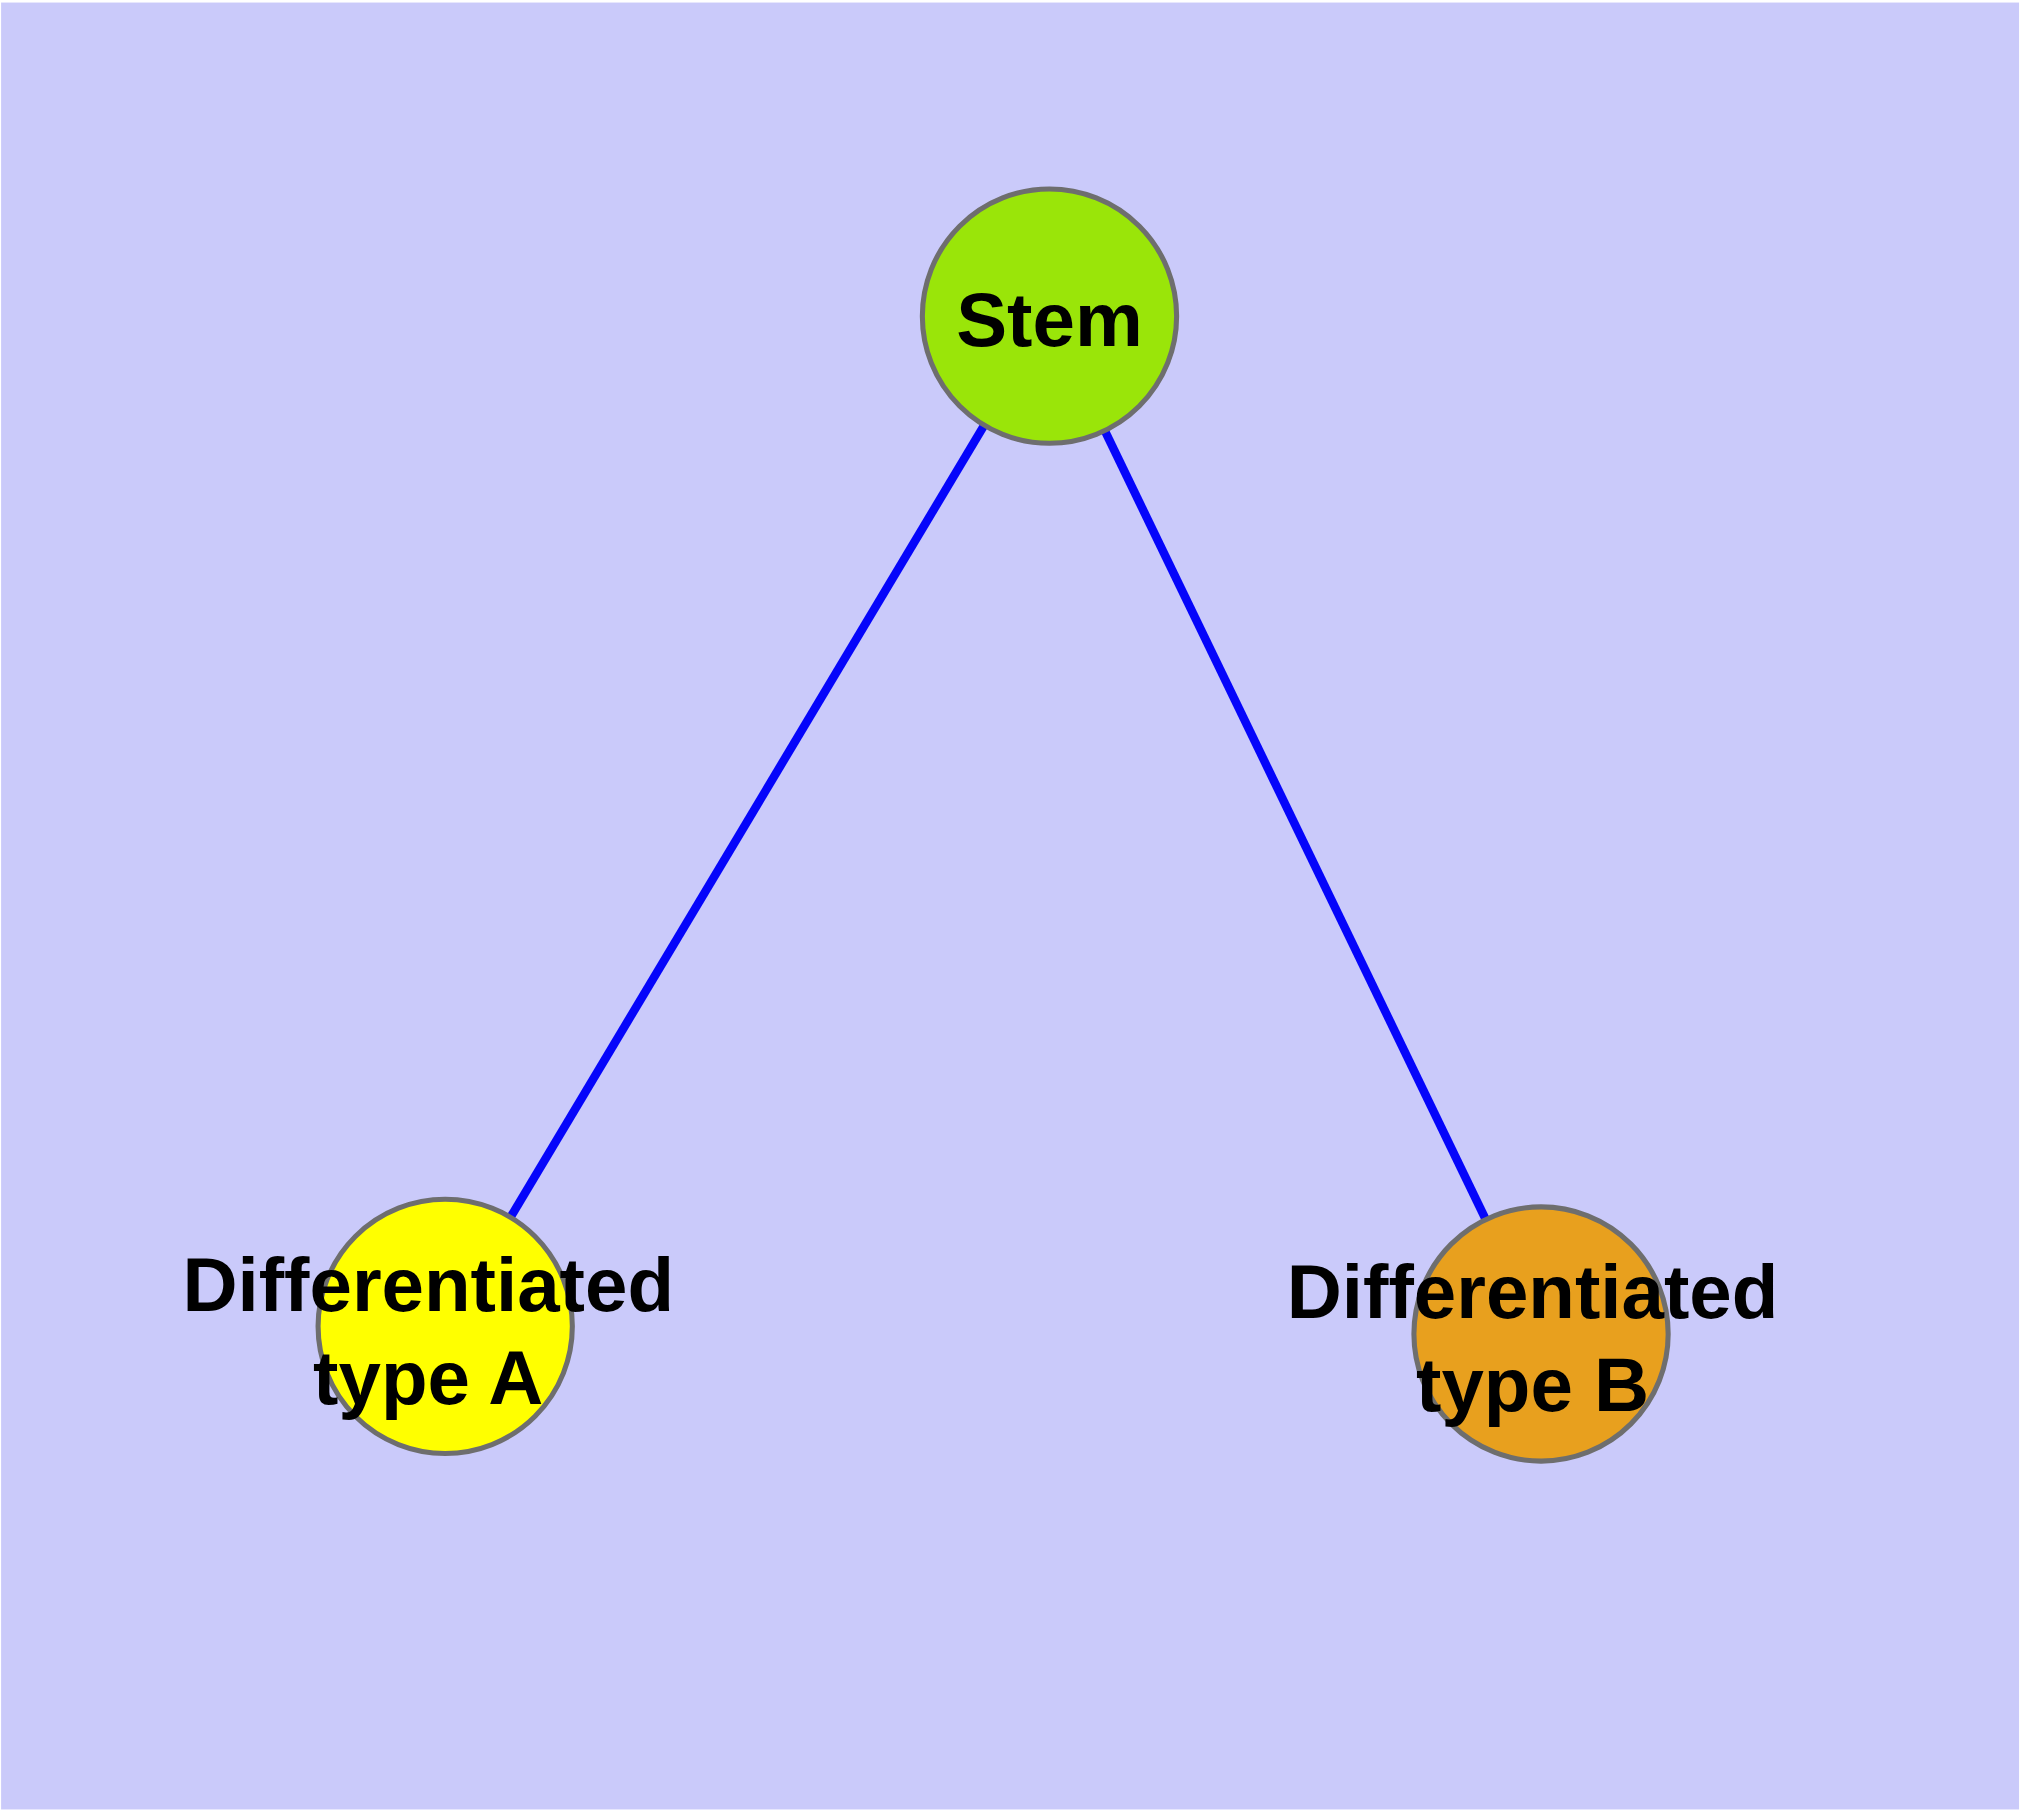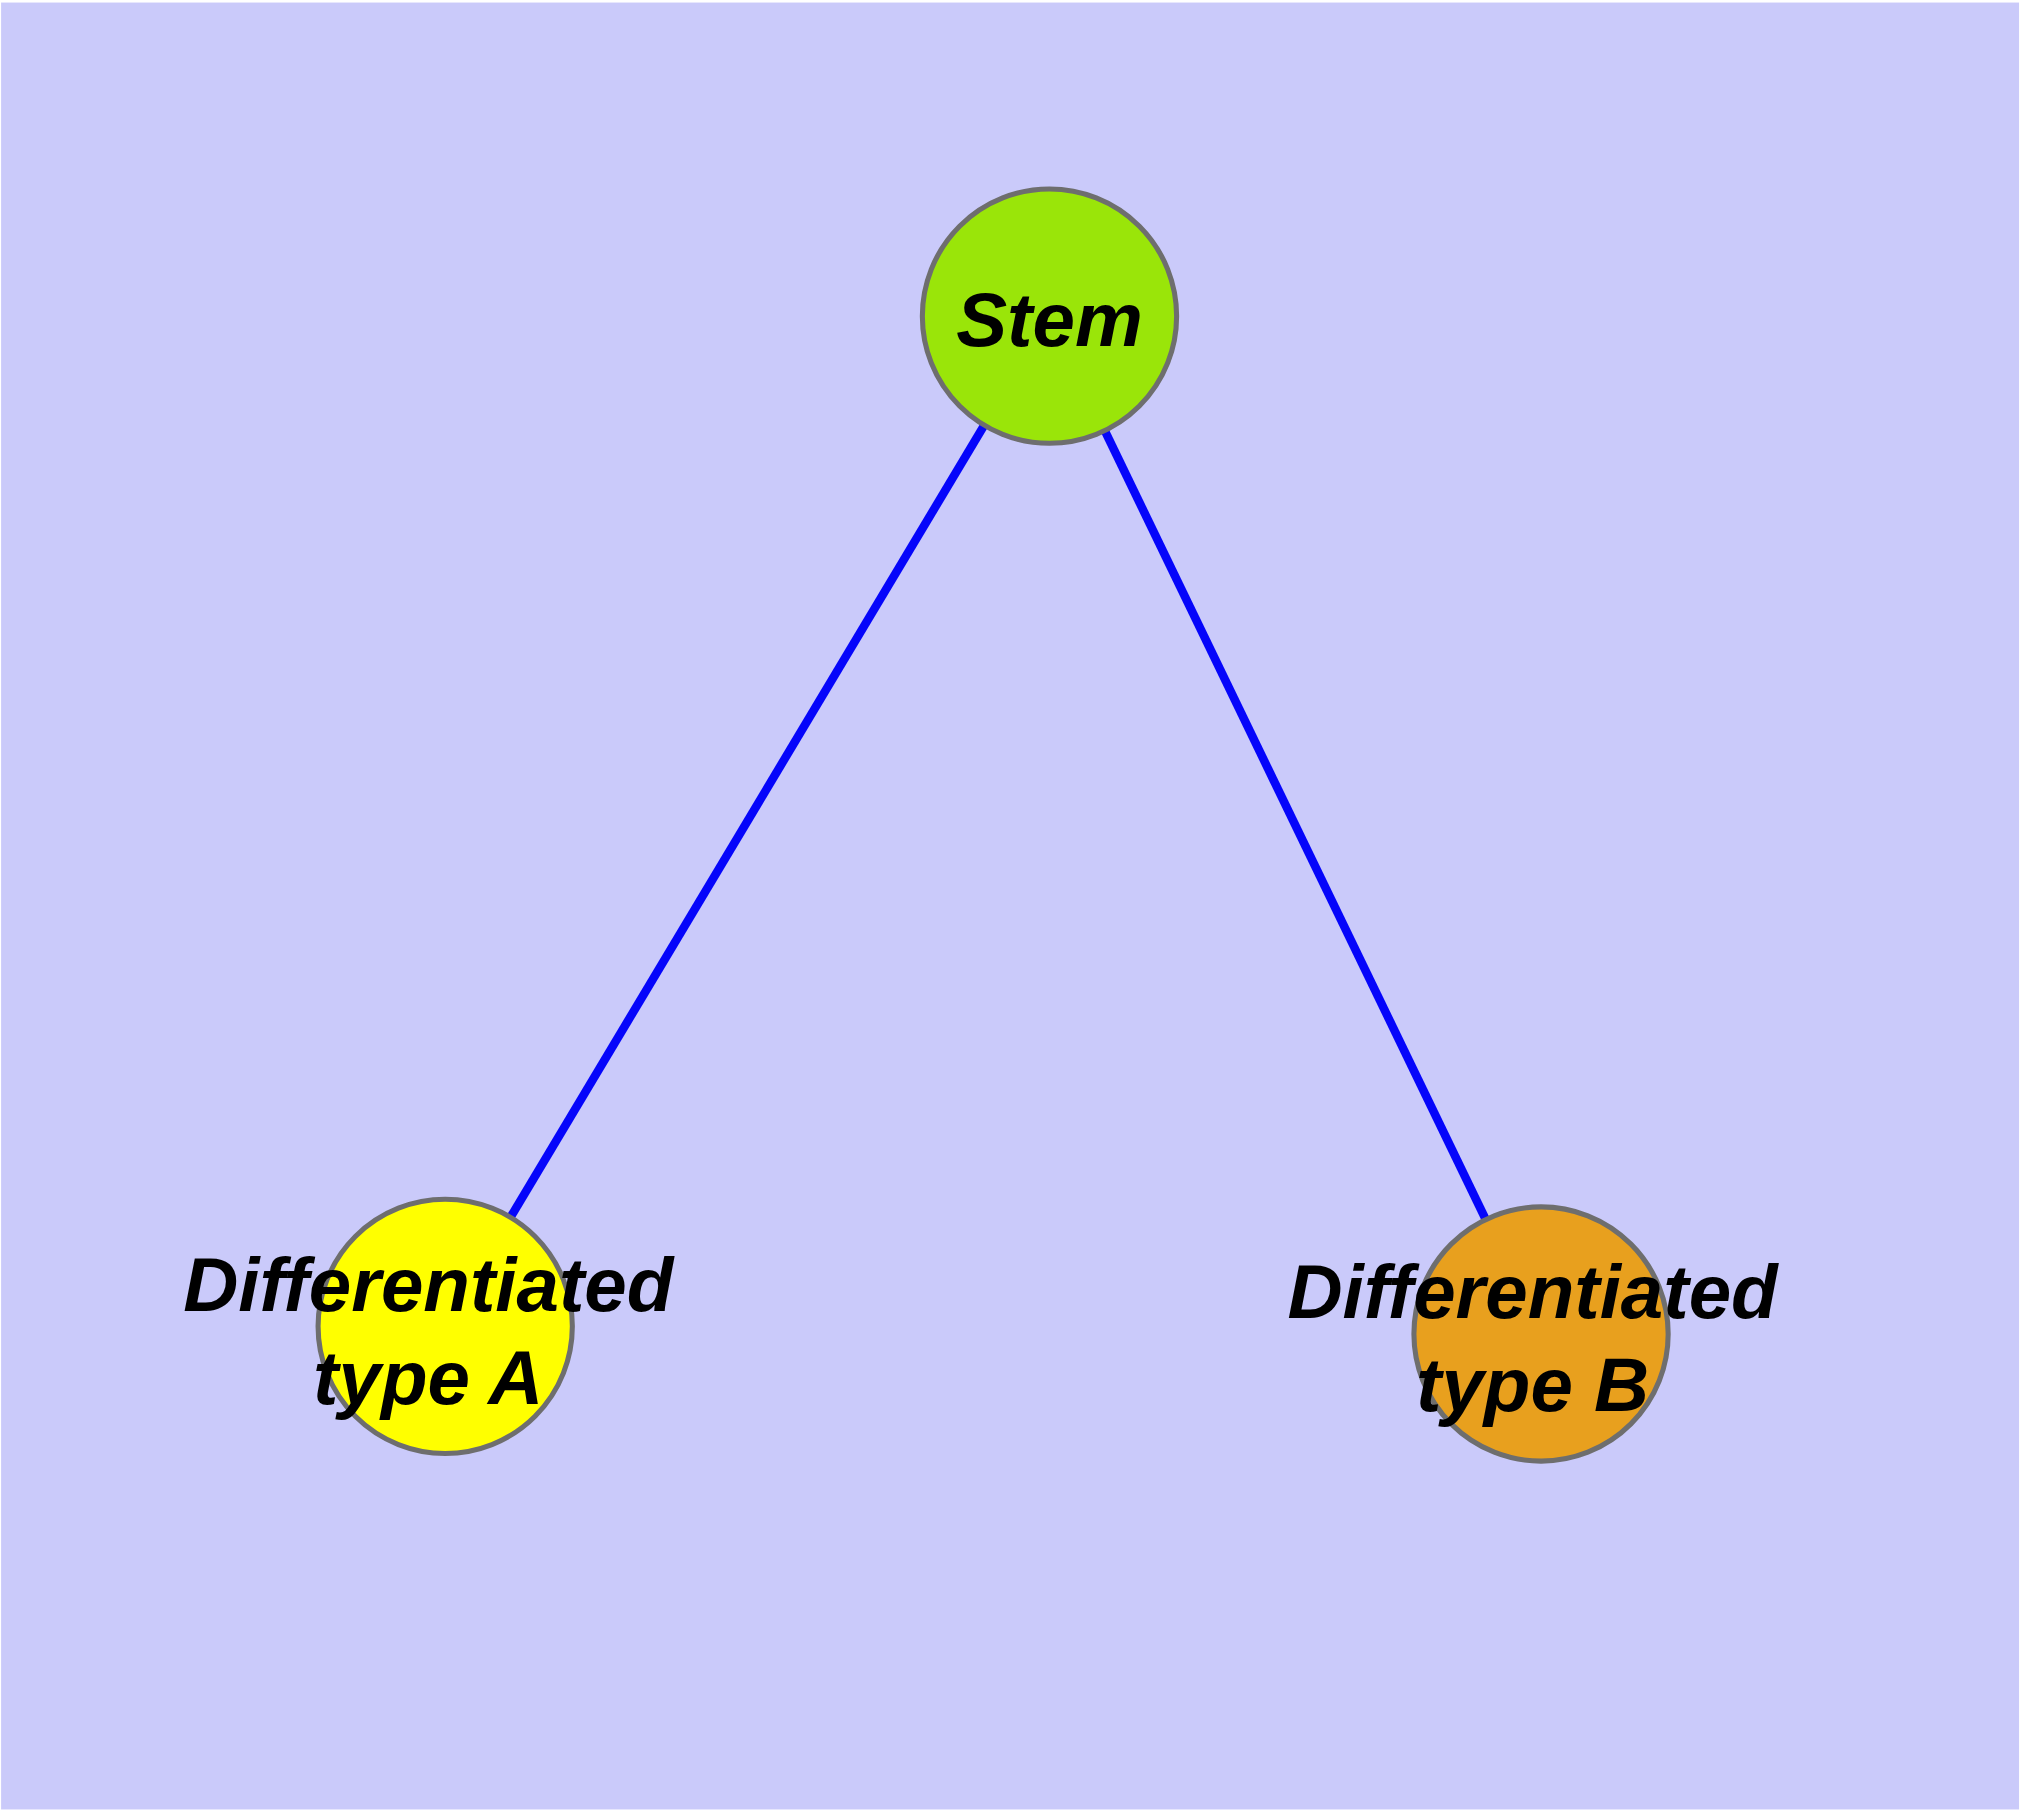--- a/index.html
+++ b/index.html
@@ -7,21 +7,20 @@
     padding: 0;
     background: #ffffff;
     font-family: "Liberation Sans", sans-serif;
   }
   .stage {
     position: relative;
     width: 2021px;
     height: 1812px;
     background: #ffffff;
     overflow: hidden;
-    font-style: italic;
   }
   .stage svg {
     position: absolute;
     left: 0;
     top: 0;
     width: 100%;
     height: 100%;
     display: block;
   }
   .node-label {

